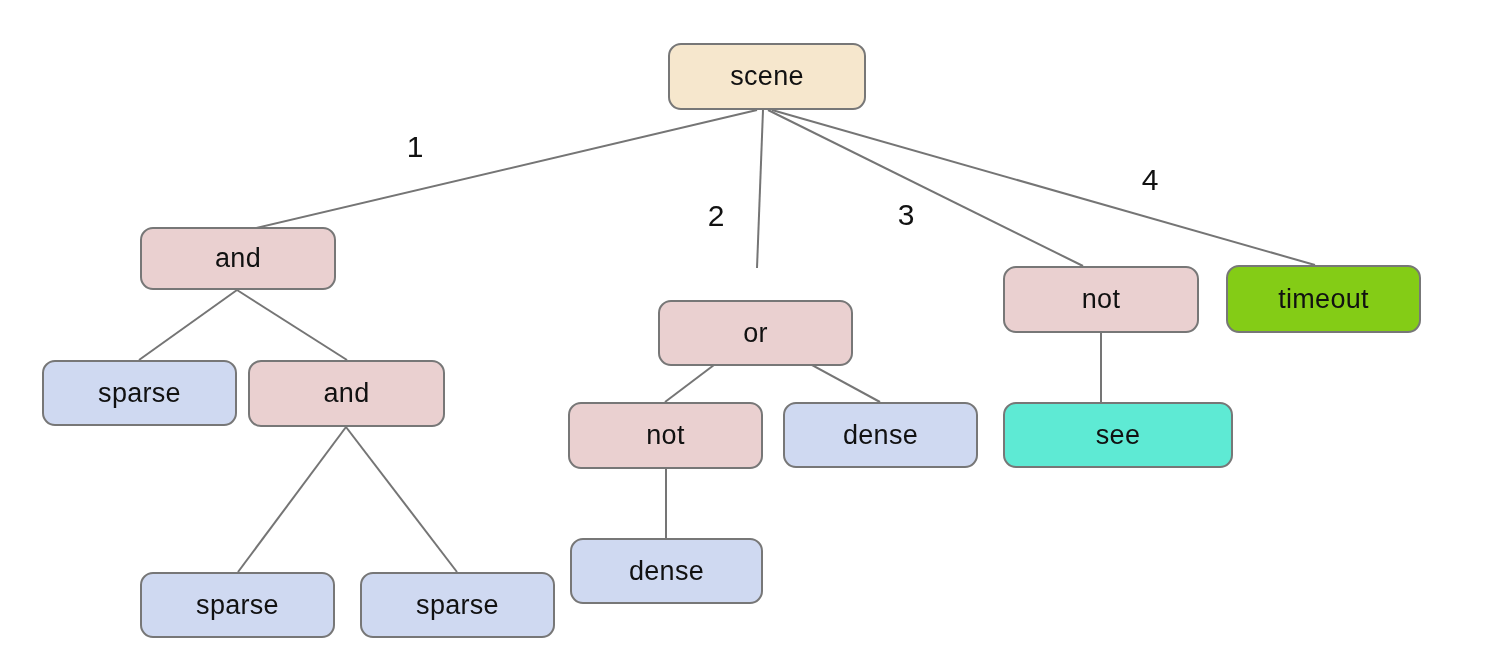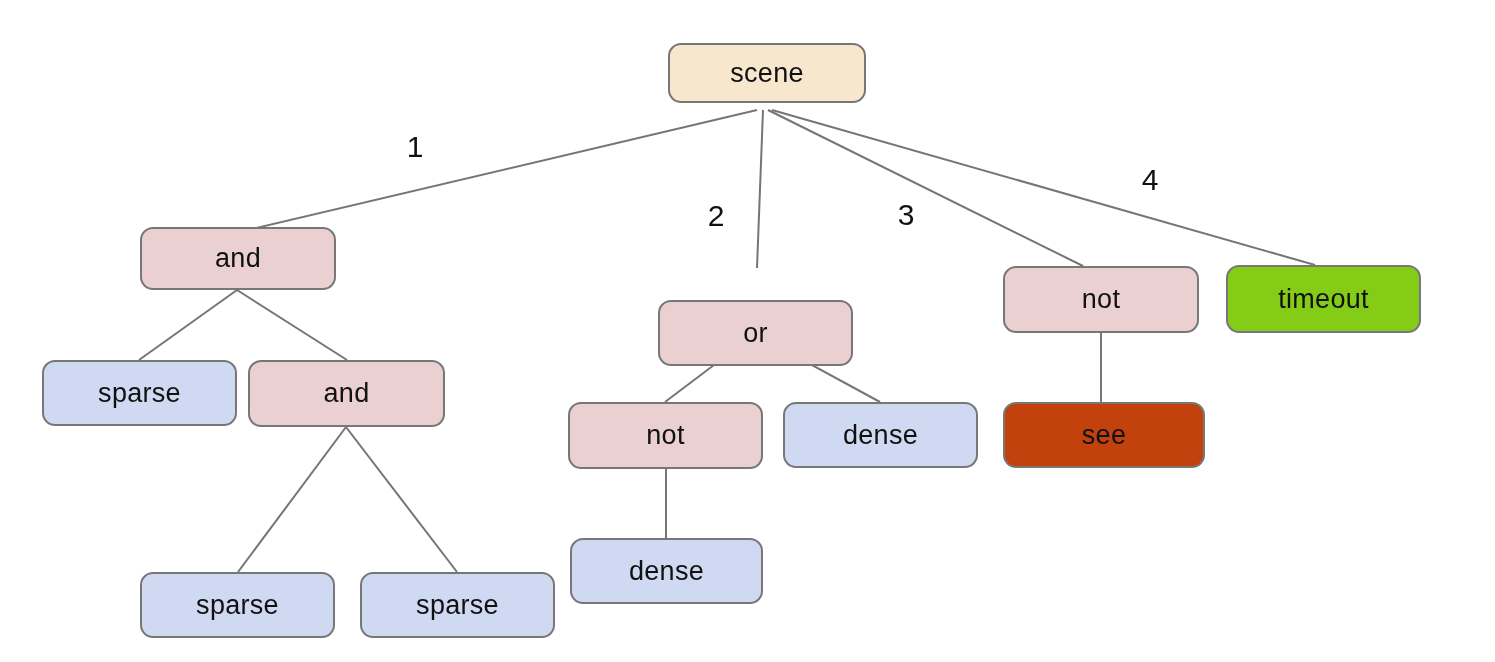--- a/index.html
+++ b/index.html
@@ -59,21 +59,21 @@
       <line x1="666" y1="469" x2="666" y2="538" stroke="#757575" stroke-width="2"></line>
       <line x1="1101" y1="333" x2="1101" y2="402" stroke="#757575" stroke-width="2"></line>
     </svg>
   <div id="labels-layer">
       <div class="edge-label" style="left: 415px; top: 147px;">1</div>
       <div class="edge-label" style="left: 716px; top: 216px;">2</div>
       <div class="edge-label" style="left: 906px; top: 215px;">3</div>
       <div class="edge-label" style="left: 1150px; top: 180px;">4</div>
     </div>
   <div id="nodes-layer">
-      <div class="tree-node" style="left: 668px; top: 43px; width: 198px; height: 60px; background: rgb(246, 231, 205);">
+      <div class="tree-node" style="left: 668px; top: 43px; width: 198px; height: 67px; background: rgb(246, 231, 205);">
         <span>scene</span>
       </div>
       <div class="tree-node" style="left: 140px; top: 227px; width: 196px; height: 63px; background: rgb(234, 208, 208);">
         <span>and</span>
       </div>
       <div class="tree-node" style="left: 658px; top: 268px; width: 195px; height: 66px; background: rgb(234, 208, 208); margin-top: 32px;">
         <span>or</span>
       </div>
       <div class="tree-node" style="left: 1003px; top: 266px; width: 196px; height: 67px; background: rgb(234, 208, 208);">
         <span>not</span>
@@ -86,21 +86,21 @@
       </div>
       <div class="tree-node" style="left: 248px; top: 360px; width: 197px; height: 67px; background: rgb(234, 208, 208);">
         <span>and</span>
       </div>
       <div class="tree-node" style="left: 568px; top: 402px; width: 195px; height: 67px; background: rgb(234, 208, 208);">
         <span>not</span>
       </div>
       <div class="tree-node" style="left: 783px; top: 402px; width: 195px; height: 66px; background: rgb(207, 217, 241);">
         <span>dense</span>
       </div>
-      <div class="tree-node" style="left: 1003px; top: 402px; width: 202px; height: 66px; background: #c2410c;">
+      <div class="tree-node" style="left: 1003px; top: 402px; width: 230px; height: 66px; background: #5eead4;">
         <span>see</span>
       </div>
       <div class="tree-node" style="left: 570px; top: 538px; width: 193px; height: 66px; background: rgb(207, 217, 241);">
         <span>dense</span>
       </div>
       <div class="tree-node" style="left: 140px; top: 572px; width: 195px; height: 66px; background: rgb(207, 217, 241);">
         <span>sparse</span>
       </div>
       <div class="tree-node" style="left: 360px; top: 572px; width: 195px; height: 66px; background: rgb(207, 217, 241);">
         <span>sparse</span>

